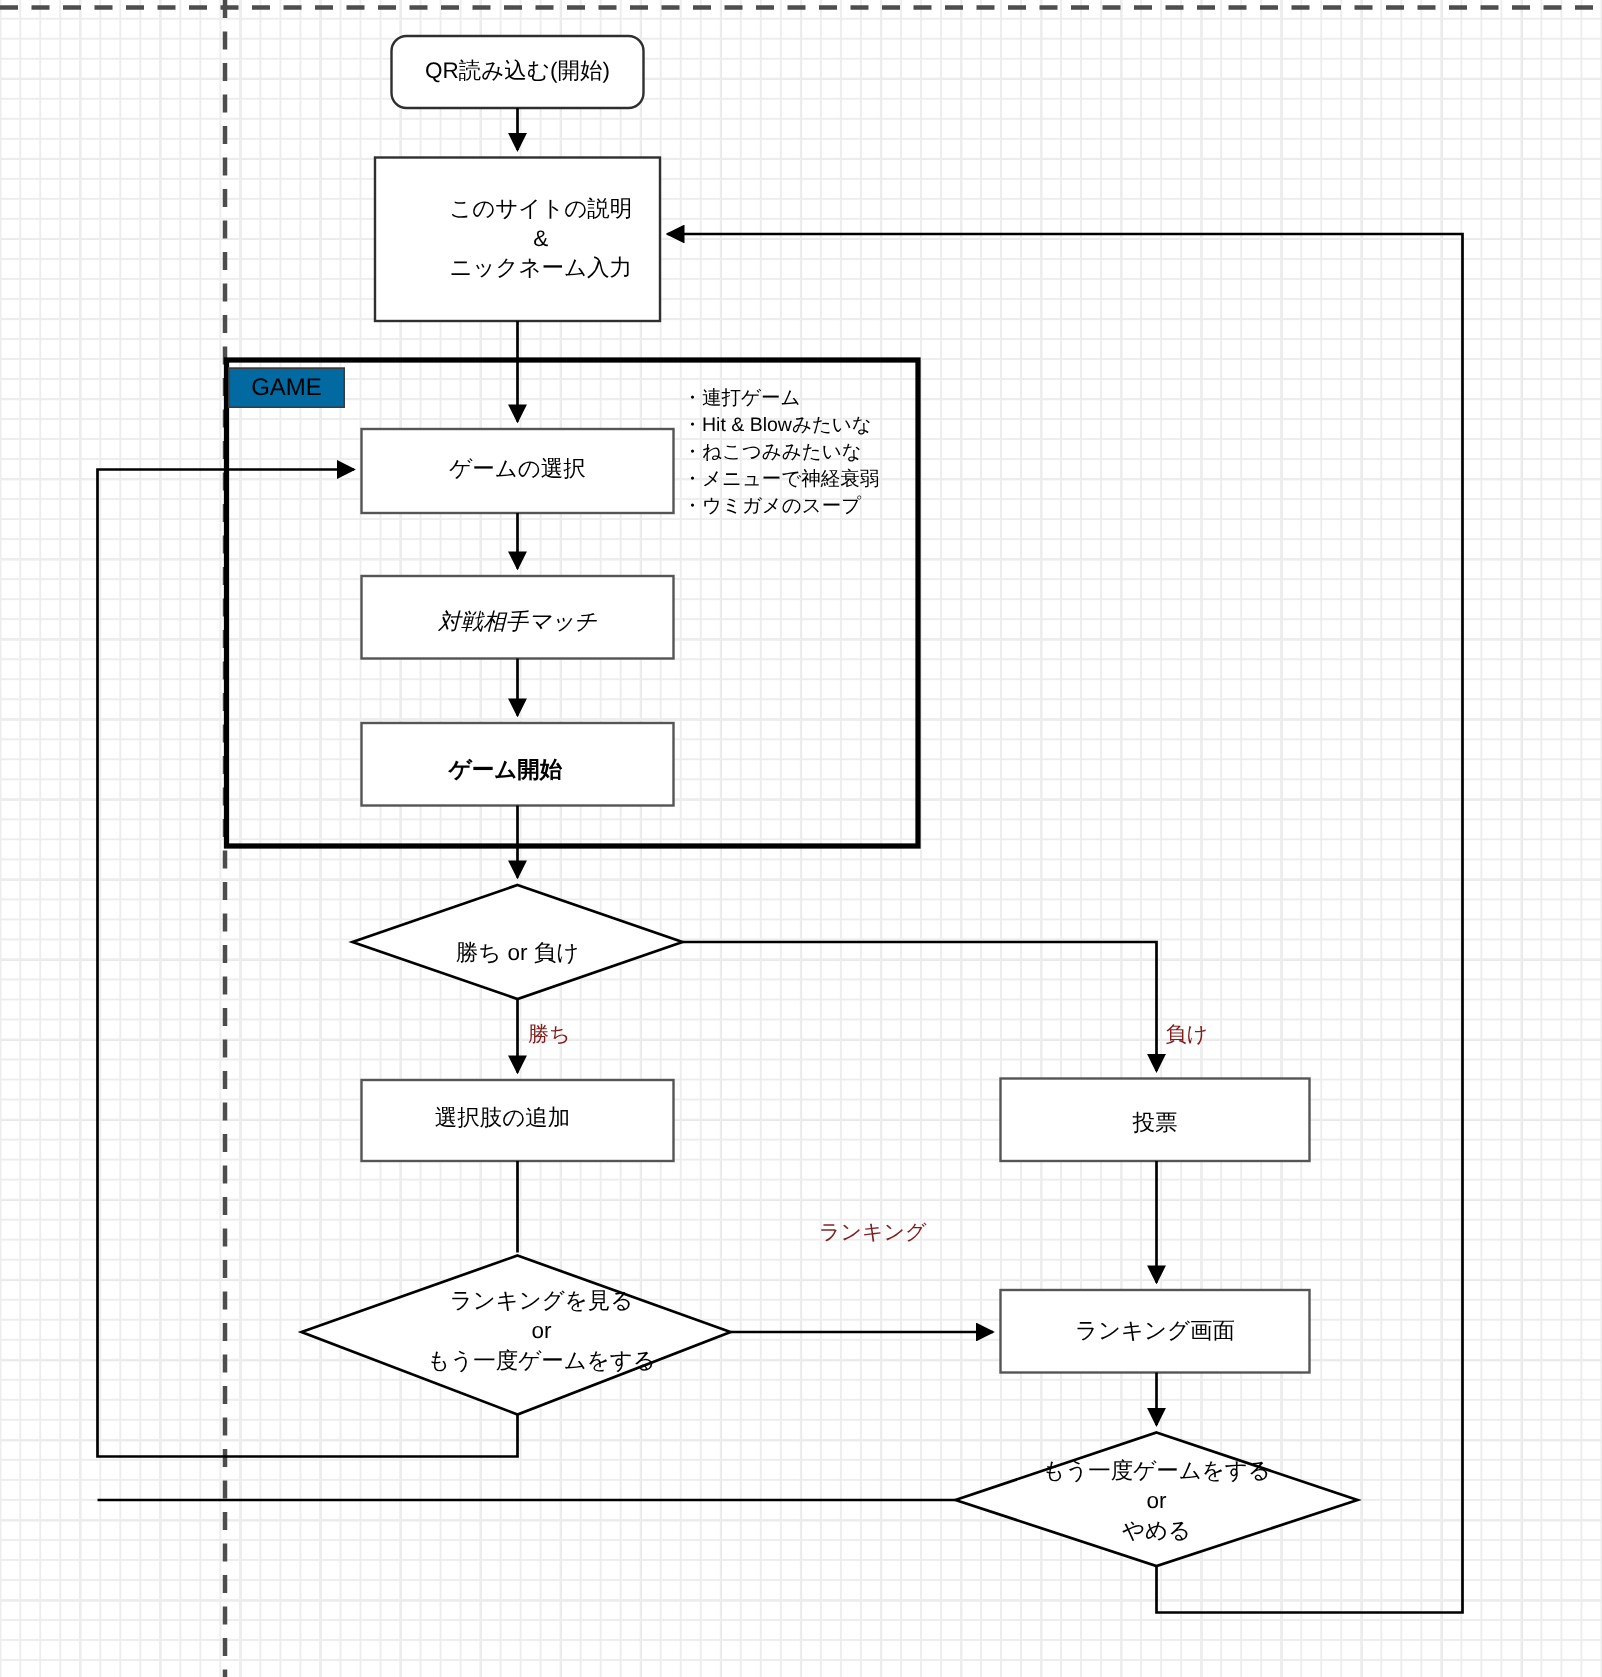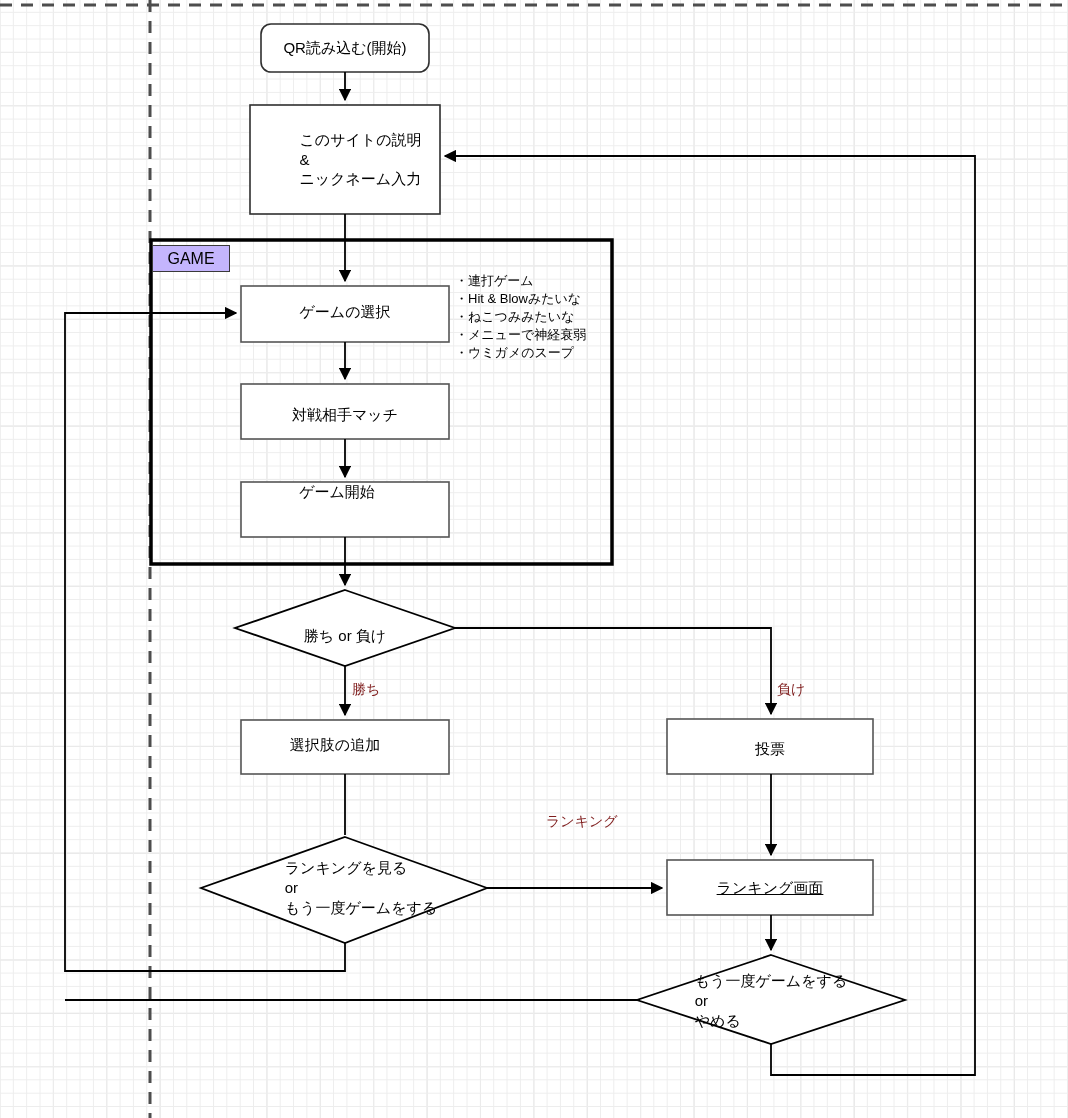--- a/index.html
+++ b/index.html
@@ -17,42 +17,42 @@
       linear-gradient(to bottom, #ededed 1px, transparent 1px),
       linear-gradient(to right, #e0e0e0 1px, transparent 1px),
       linear-gradient(to bottom, #e0e0e0 1px, transparent 1px);
     background-size:13.35px 13.35px,13.35px 13.35px,53.4px 53.4px,53.4px 53.4px;
     background-position:-0.5px -1.5px,-0.5px -1.5px,-0.5px -1.5px,-0.5px -1.5px;
   }
   #diagram{position:absolute;left:0;top:0;width:1068px;height:1118px;}
   .nodeLabel{
     position:absolute;
     display:flex;align-items:center;justify-content:center;
-    text-align:left;
+    text-align:center;
     color:#000000;
     font-size:15px;
     line-height:1.32;
     pointer-events:none;
     white-space:pre-line;
   }
   .edgeLabel{
     position:absolute;
     color:#7f1d1d;font-size:14px;
     text-align:center;white-space:nowrap;
   }
   .bulletList{
     position:absolute;
     color:#000000;font-size:13px;line-height:1.38;
     white-space:pre-line;text-align:left;
   }
   .groupLabel{
     position:absolute;
     color:#000000;font-size:16px;
     display:flex;align-items:center;justify-content:center;
-    background:#c4b5fd;
+    background:#0369a1;
     border:1px solid #3a3a3a;
     box-sizing:border-box;
   }
 </style>
 </head>
 <body>
 
 <div id="grid"></div>
 
 <svg id="diagram" viewBox="0 0 1068 1118" xmlns="http://www.w3.org/2000/svg">
@@ -121,41 +121,41 @@
 <div class="nodeLabel" style="left:261px;top:24px;width:168px;height:48px;">QR読み込む(開始)</div>
 
 <div class="nodeLabel" style="left:250px;top:105px;width:221px;height:109px;">このサイトの説明
 &amp;
 ニックネーム入力</div>
 
 <div class="groupLabel" style="left:152px;top:245px;width:78px;height:27px;">GAME</div>
 
 <div class="nodeLabel" style="left:241px;top:286px;width:208px;height:56px;font-family:Liberation Mono, monospace;">ゲームの選択</div>
 
-<div class="nodeLabel" style="left:241px;top:384px;width:208px;height:62px;">対戦相手マッチ</div>
+<div class="nodeLabel" style="left:241px;top:384px;width:208px;height:62px;font-style:italic;">対戦相手マッチ</div>
 
-<div class="nodeLabel" style="left:241px;top:464px;width:192px;height:55px;">ゲーム開始</div>
+<div class="nodeLabel" style="left:241px;top:486px;width:192px;height:55px;font-weight:bold;">ゲーム開始</div>
 
 <div class="nodeLabel" style="left:255px;top:616px;width:180px;height:40px;">勝ち or 負け</div>
 
 <div class="nodeLabel" style="left:241px;top:720px;width:188px;height:54px;font-family:Liberation Mono, monospace;">選択肢の追加</div>
 
 <div class="nodeLabel" style="left:667px;top:719px;width:206px;height:60px;">投票</div>
 
 <div class="nodeLabel" style="left:241px;top:851px;width:240px;height:74px;">ランキングを見る
 or
 もう一度ゲームをする</div>
 
-<div class="nodeLabel" style="left:667px;top:860px;width:206px;height:55px;text-decoration:underline;">ランキング画面</div>
+<div class="nodeLabel" style="left:667px;top:860px;width:206px;height:55px;">ランキング画面</div>
 
 <div class="nodeLabel" style="left:655px;top:965px;width:232px;height:72px;">もう一度ゲームをする
 or
 やめる</div>
 
-<div class="bulletList" style="left:455px;top:272px;width:180px;">・連打ゲーム
+<div class="bulletList" style="left:455px;top:256px;width:180px;">・連打ゲーム
 ・Hit &amp; Blowみたいな
 ・ねこつみみたいな
 ・メニューで神経衰弱
 ・ウミガメのスープ</div>
 
 <div class="edgeLabel" style="left:352px;top:681px;">勝ち</div>
 
 <div class="edgeLabel" style="left:777px;top:681px;">負け</div>
 
 <div class="edgeLabel" style="left:546px;top:813px;">ランキング</div>

